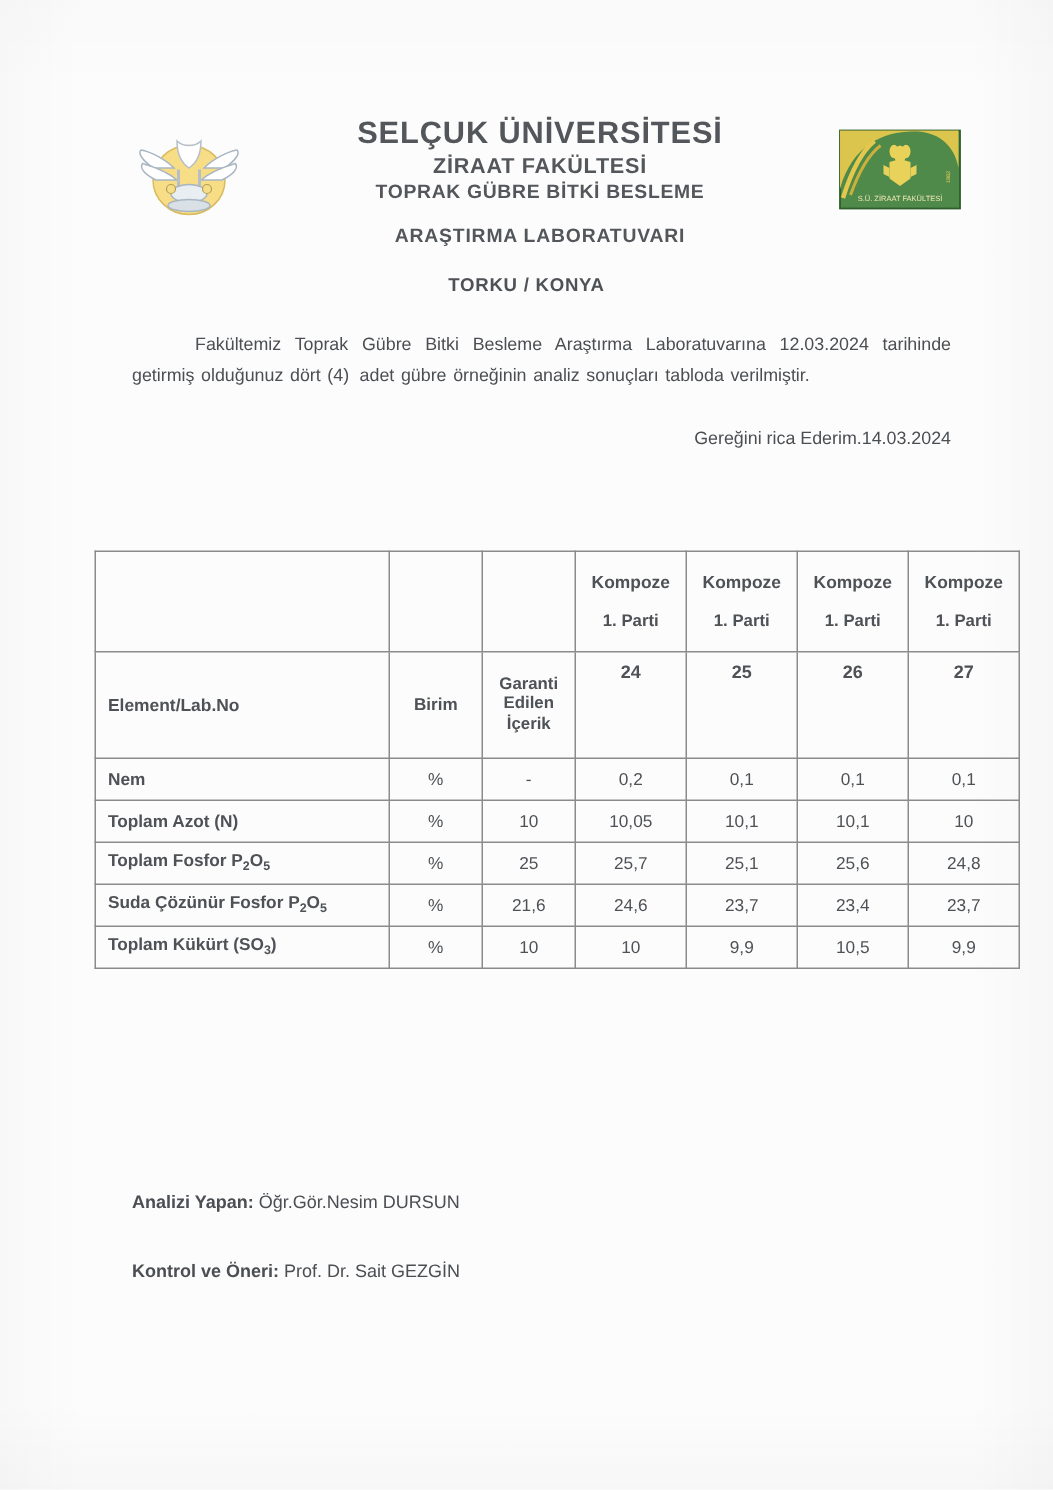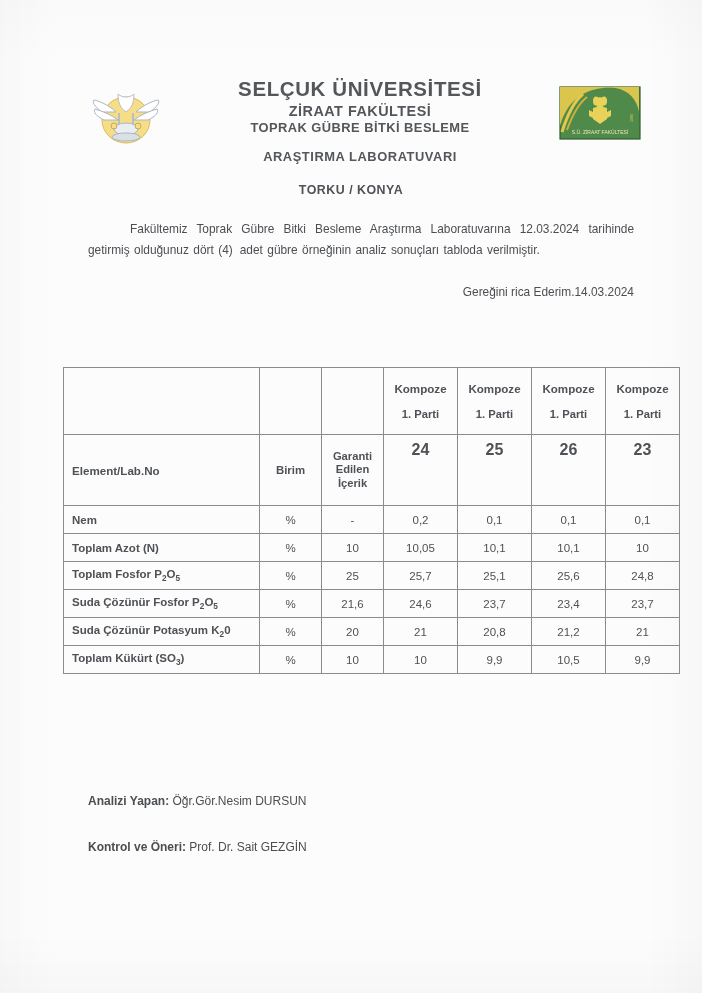--- a/index.html
+++ b/index.html
@@ -168,21 +168,21 @@
   .hdr-sub td.gar {
     font-weight: bold;
     font-size: 11.2px;
     text-align: center;
     line-height: 13.5px;
     vertical-align: middle;
   }
   .hdr-sub td.num {
     text-align: center;
     font-weight: bold;
-    font-size: 16px;
+    font-size: 12px;
     vertical-align: top;
     padding-top: 6px;
   }
 
   tr.data td { height: 27px; margin-top: 20px; }
   tr.data td.elem {
     font-weight: bold;
     font-size: 11.5px;
     padding-left: 8px;
   }
@@ -300,21 +300,21 @@
           <td class="elem">Element/Lab.No</td>
           <td class="unit">Birim</td>
           <td class="gar">
             <span>Garanti</span><br>
             <span>Edilen</span><br>
             <span>İçerik</span>
           </td>
           <td class="num">24</td>
           <td class="num">25</td>
           <td class="num">26</td>
-          <td class="num">23</td>
+          <td class="num">27</td>
         </tr>
 
       <tr class="data">
             <td class="elem">Nem</td>
             <td class="ctr">%</td>
             <td class="ctr">-</td>
             <td class="ctr">0,2</td>
             <td class="ctr">0,1</td>
             <td class="ctr">0,1</td>
             <td class="ctr">0,1</td>
@@ -340,29 +340,20 @@
           <tr class="data">
             <td class="elem">Suda Çözünür Fosfor P<sub>2</sub>O<sub>5</sub></td>
             <td class="ctr">%</td>
             <td class="ctr">21,6</td>
             <td class="ctr">24,6</td>
             <td class="ctr">23,7</td>
             <td class="ctr">23,4</td>
             <td class="ctr">23,7</td>
           </tr>
           <tr class="data">
-            <td class="elem">Suda Çözünür Potasyum K<sub>2</sub>0</td>
-            <td class="ctr">%</td>
-            <td class="ctr">20</td>
-            <td class="ctr">21</td>
-            <td class="ctr">20,8</td>
-            <td class="ctr">21,2</td>
-            <td class="ctr">21</td>
-          </tr>
-          <tr class="data">
             <td class="elem">Toplam Kükürt (SO<sub>3</sub>)</td>
             <td class="ctr">%</td>
             <td class="ctr">10</td>
             <td class="ctr">10</td>
             <td class="ctr">9,9</td>
             <td class="ctr">10,5</td>
             <td class="ctr">9,9</td>
           </tr>
         </tbody>
     </table>

